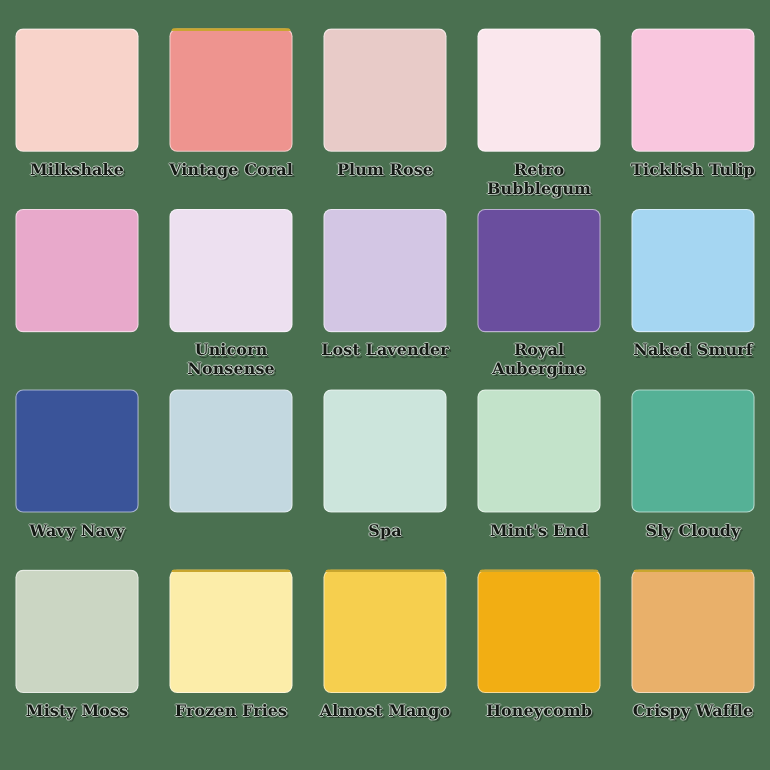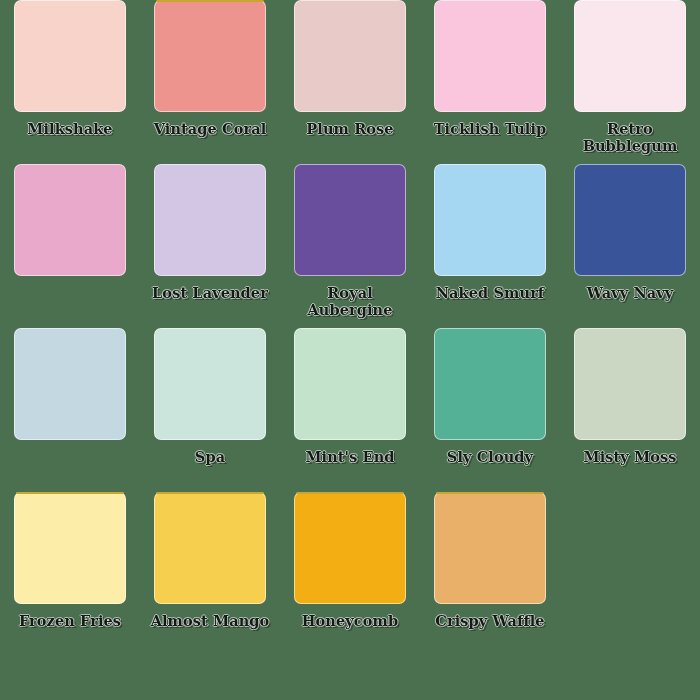--- a/index.html
+++ b/index.html
@@ -16,20 +16,21 @@
   }
 
   #palette-page {
     width: 700px;
     height: 700px;
     box-sizing: border-box;
     background: #4a7050;
     display: flex;
     flex-direction: column;
     justify-content: flex-start;
+    padding-top: 26px;
   }
 
   .palette-grid {
     display: grid;
     grid-template-columns: repeat(5, 140px);
     grid-template-rows: repeat(4, 164px);
     width: 700px;
     margin: 0 auto;
   }
 
@@ -94,29 +95,33 @@
         <div class="swatch-chip has-topline" style="background: rgb(238, 148, 143); --topline: #c9a62e;">
           <span style="position: absolute; left: 1px; right: 1px; top: -1px; height: 2px; border-radius: 2px 2px 0px 0px; background: rgb(201, 166, 46);"></span>
         </div>
         <div class="swatch-label">Vintage Coral</div>
       </div>
       <div class="swatch-cell">
         <div class="swatch-chip" style="background: rgb(232, 203, 200);"></div>
         <div class="swatch-label">Plum Rose</div>
       </div>
       <div class="swatch-cell">
+        <div class="swatch-chip" style="background: rgb(250, 231, 237);"></div>
+        <div class="swatch-label">Retro Bubblegum</div>
+      </div>
+      <div class="swatch-cell">
         <div class="swatch-chip" style="background: rgb(249, 198, 222);"></div>
         <div class="swatch-label">Ticklish Tulip</div>
       </div>
       <div class="swatch-cell">
-        <div class="swatch-chip" style="background: rgb(250, 231, 237);"></div>
-        <div class="swatch-label">Retro Bubblegum</div>
+        <div class="swatch-chip" style="background: rgb(232, 169, 203);"></div>
       </div>
       <div class="swatch-cell">
-        <div class="swatch-chip" style="background: rgb(232, 169, 203);"></div>
+        <div class="swatch-chip" style="background: rgb(237, 224, 240);"></div>
+        <div class="swatch-label">Unicorn Nonsense</div>
       </div>
       <div class="swatch-cell">
         <div class="swatch-chip" style="background: rgb(211, 198, 228);"></div>
         <div class="swatch-label">Lost Lavender</div>
       </div>
       <div class="swatch-cell">
         <div class="swatch-chip" style="background: rgb(106, 78, 158);"></div>
         <div class="swatch-label">Royal Aubergine</div>
       </div>
       <div class="swatch-cell">

